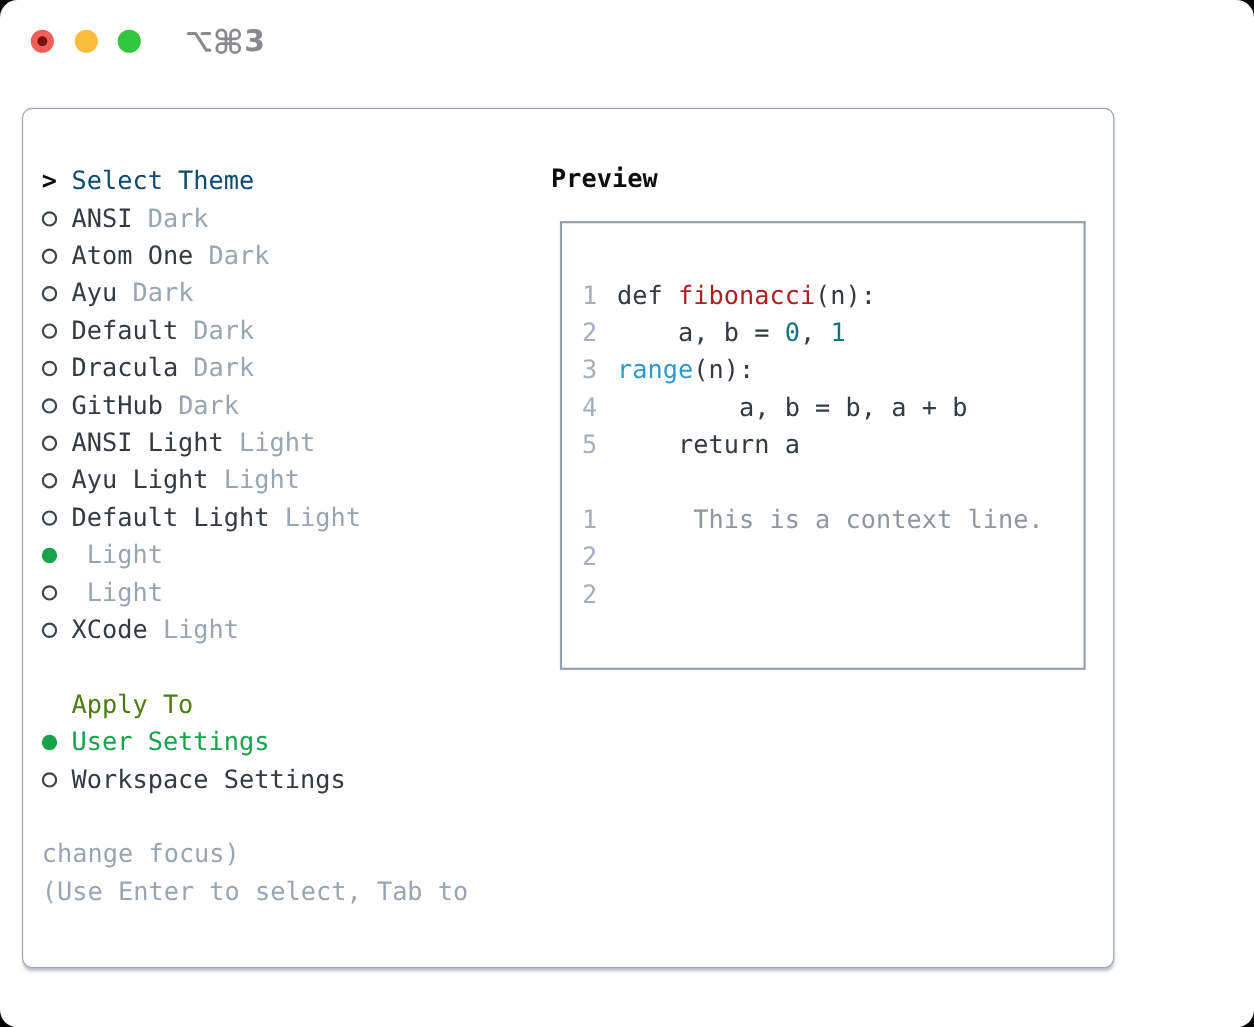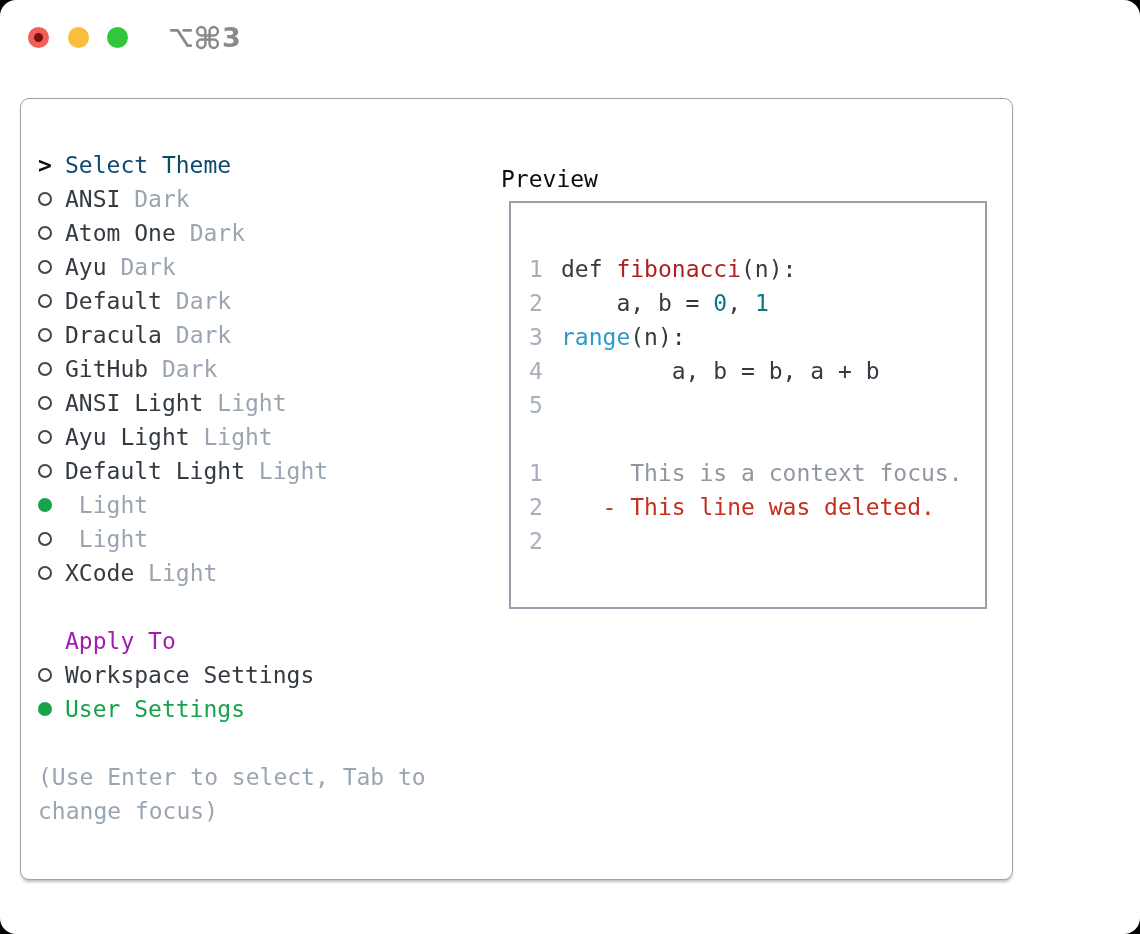--- a/index.html
+++ b/index.html
@@ -33,29 +33,29 @@
   .left{position:absolute;left:17px;top:49px;font-size:23px;line-height:34px}
   .row{height:34px;display:flex;align-items:center;white-space:pre}
   .marker{display:inline-flex;width:27px;align-items:center}
   .prompt{font-weight:bold;color:#0b0d0f}
   .header-text{font-weight:normal;color:#0c4a6e}
   .radio{width:14px;height:14px;border:2px solid #3e454d;border-radius:50%}
   .radio.sel{background:var(--selected_green);border-color:var(--selected_green)}
   .name{color:var(--text_dark)}
   .name.selname{color:var(--selected_green)}
   .variant{color:var(--muted_gray)}
-  .apply-title{color:#a21caf}
+  .apply-title{color:#4d7c0f}
   .opt-label{color:var(--text_dark)}
   .opt-label.selname{color:var(--selected_green)}
   .hint-row{color:var(--muted_gray)}
   .spacer{height:34px}
 
   
-  .preview-title{position:absolute;left:480px;top:63px;height:34px;display:flex;align-items:center;
-                 font-size:23px;font-weight:normal;color:#0b0d0f}
+  .preview-title{position:absolute;left:480px;top:47px;height:34px;display:flex;align-items:center;
+                 font-size:23px;font-weight:bold;color:#0b0d0f}
   .preview-box{position:absolute;left:488px;top:102px;width:478px;height:408px;
                border:2px solid #97a1ac;background:#fff;overflow:hidden}
   .code{padding:49px 0 0 18px;font-size:23px}
   .cl{height:34px;display:flex;align-items:center;white-space:pre}
   .ln{display:inline-block;width:32px;color:var(--linenum_gray)}
   .seg-fg{color:var(--text_dark)}
   .seg-func{color:var(--function_red)}
   .seg-num{color:var(--number_teal)}
   .seg-call{color:var(--call_blue)}
   .seg-context{color:var(--context_gray)}
@@ -106,42 +106,42 @@
         </div>
 
       <div class="row spacer"></div>
 
       <div class="row">
         <span class="marker"></span>
         <span class="apply-title">Apply To</span>
       </div>
 
       <div id="apply-list">
+          <div class="row"><span class="marker"><span class="radio sel"></span></span><span class="opt-label selname">User Settings</span></div>
           <div class="row"><span class="marker"><span class="radio"></span></span><span class="opt-label">Workspace Settings</span></div>
-          <div class="row"><span class="marker"><span class="radio sel"></span></span><span class="opt-label selname">User Settings</span></div>
         </div>
 
       <div class="row spacer"></div>
 
       <div>
+        <div class="row hint-row">change focus)</div>
         <div class="row hint-row">(Use Enter to select, Tab to</div>
-        <div class="row hint-row">change focus)</div>
       </div>
     </div>
 
     <div class="preview-title">Preview</div>
 
     <div class="preview-box">
       <div class="code" id="code">
           <div class="cl"><span class="ln">1</span><span class="seg-fg">def </span><span class="seg-func">fibonacci</span><span class="seg-fg">(n):</span></div>
           <div class="cl"><span class="ln">2</span><span class="seg-fg">    a, b = </span><span class="seg-num">0</span><span class="seg-fg">, </span><span class="seg-num">1</span></div>
           <div class="cl"><span class="ln">3</span><span class="seg-call">range</span><span class="seg-fg">(n):</span></div>
           <div class="cl"><span class="ln">4</span><span class="seg-fg">        a, b = b, a + b</span></div>
-          <div class="cl"><span class="ln">5</span></div>
+          <div class="cl"><span class="ln">5</span><span class="seg-fg">    return a</span></div>
           <div class="cl"><span class="ln"></span></div>
-          <div class="cl"><span class="ln">1</span><span class="seg-context">     This is a context focus.</span></div>
-          <div class="cl"><span class="ln">2</span><span class="seg-del">   - This line was deleted.</span></div>
+          <div class="cl"><span class="ln">1</span><span class="seg-context">     This is a context line.</span></div>
+          <div class="cl"><span class="ln">2</span></div>
           <div class="cl"><span class="ln">2</span></div>
         </div>
     </div>
 
   </div>
 </div>
 
 </body></html>

